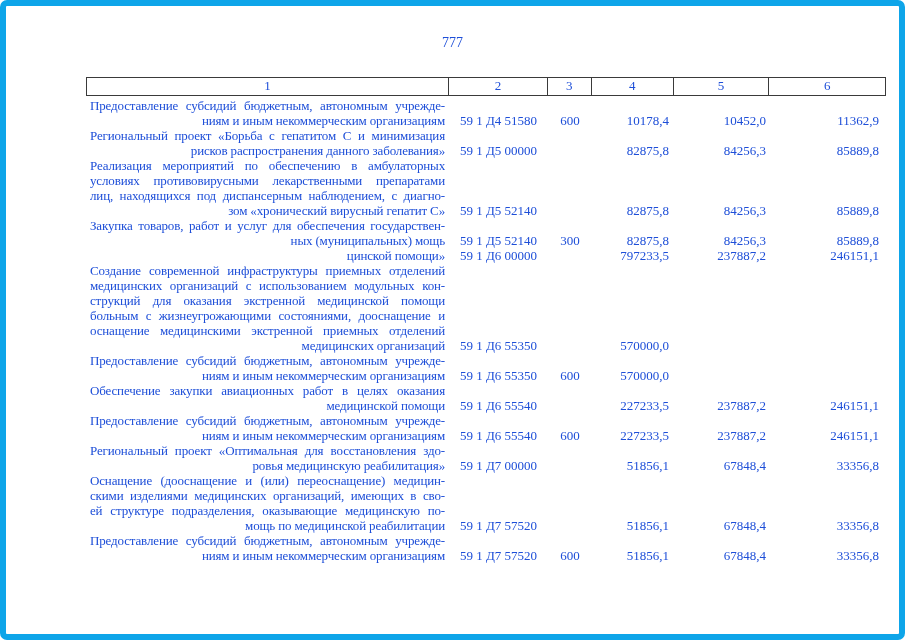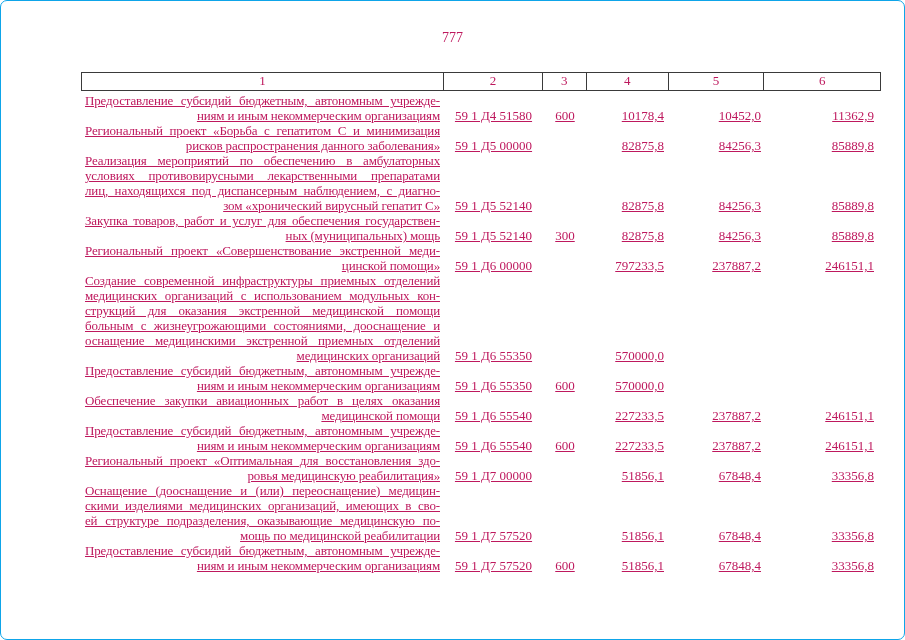--- a/index.html
+++ b/index.html
@@ -1,33 +1,33 @@
 <!DOCTYPE html>
 <html><head>
 <meta charset="utf-8">
 <style>
   html,body{margin:0;padding:0;background:#ffffff;}
   .viewport{
     position:relative;width:905px;height:640px;box-sizing:border-box;
-    background:#ffffff;border:1px solid #0ea5e9;border-radius:7px;overflow:hidden;
-    font-family:"Liberation Serif","DejaVu Serif",serif;color:#be185d;
+    background:#ffffff;border:6px solid #0ea5e9;border-radius:7px;overflow:hidden;
+    font-family:"Liberation Serif","DejaVu Serif",serif;color:#1d4ed8;
   }
   .page-number{
     position:absolute;top:29px;left:0;width:100%;
     text-align:center;font-size:14px;line-height:16px;
   }
   .budget-table{
     position:absolute;left:80px;top:71px;width:800px;
     font-size:13px;line-height:15px;
   }
   .thead{display:flex;box-sizing:border-box;border:1px solid #3a3a3a;height:19px;background:#fff;}
   .hc{box-sizing:border-box;border-right:1px solid #3a3a3a;text-align:center;font-size:13px;line-height:16px;}
   .hc:last-child{border-right:none;}
   .w1{width:363px}.w2{width:99px}.w3{width:44px}.w4{width:82px}.w5{width:96px}.w6{width:116px}
-  .tbody{margin-top:2px;text-decoration:underline;}
+  .tbody{margin-top:2px;}
   .row{display:flex;align-items:flex-end;}
   .c{box-sizing:border-box;}
   .c1{width:363px;padding:0 4px;letter-spacing:-0.15px;}
   .c1 .line{height:15px;overflow:hidden;text-align:right;}
   .c1 .line.just{text-align:justify;text-align-last:justify;}
   .c2{width:99px;text-align:center;}
   .c3{width:44px;text-align:center;}
   .c4{width:82px;text-align:right;padding-right:5px;}
   .c5{width:96px;text-align:right;padding-right:4px;}
   .c6{width:116px;text-align:right;padding-right:7px;}
@@ -89,21 +89,20 @@
             <div class="line">ных (муниципальных) мощь</div>
           </div>
           <div class="c c2">59 1 Д5 52140</div>
           <div class="c c3">300</div>
           <div class="c c4">82875,8</div>
           <div class="c c5">84256,3</div>
           <div class="c c6">85889,8</div>
         </div>
         <div class="row">
           <div class="c c1">
-            <div class="line just">Региональный проект «Совершенствование экстренной меди-</div>
             <div class="line">цинской помощи»</div>
           </div>
           <div class="c c2">59 1 Д6 00000</div>
           <div class="c c3"></div>
           <div class="c c4">797233,5</div>
           <div class="c c5">237887,2</div>
           <div class="c c6">246151,1</div>
         </div>
         <div class="row">
           <div class="c c1">

